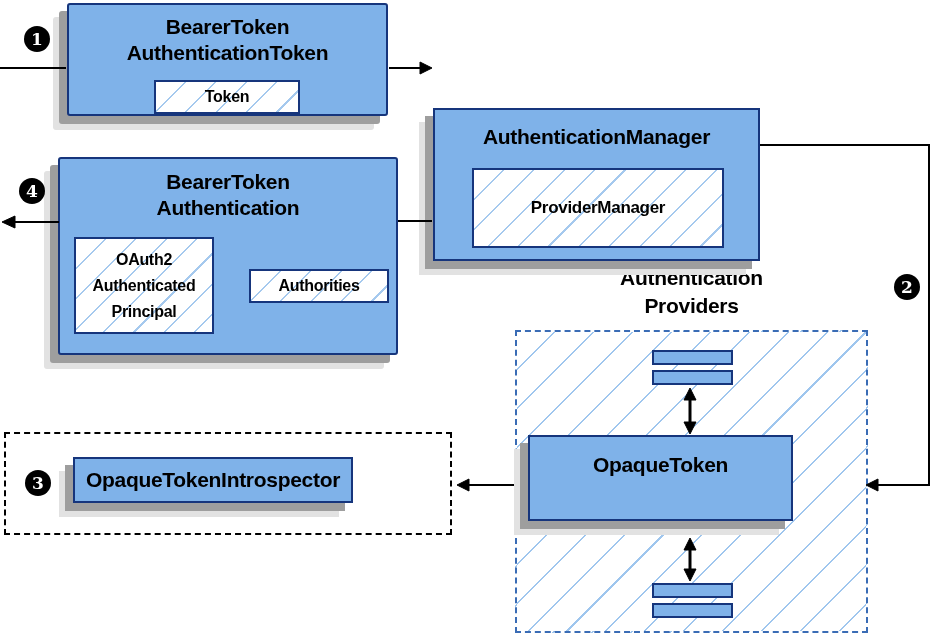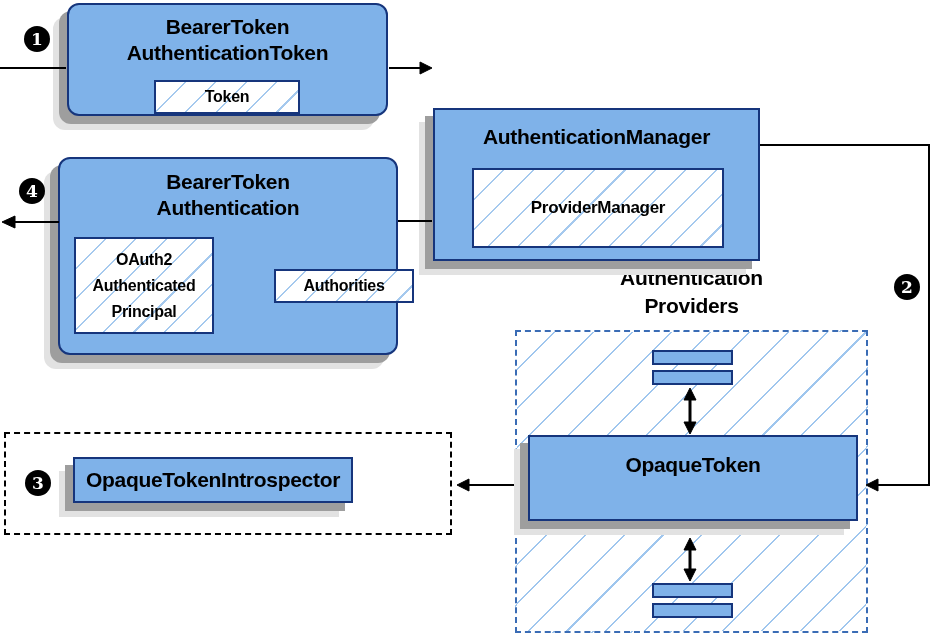--- a/index.html
+++ b/index.html
@@ -13,21 +13,21 @@
     color: #000000;
   }
   .node {
     position: absolute;
     background: #7fb2e9;
     border: 2px solid #16357c;
     box-sizing: border-box;
     text-align: center;
     box-shadow: -8px 8px 0 0 #9e9e9e, -14px 14px 0 0 #e2e2e2;
   }
-  .rounded { border-radius: 12px; }
+  .rounded { border-radius: 3px; }
   .node-title {
     font-weight: bold;
     font-size: 21px;
     line-height: 26px;
     letter-spacing: -0.3px;
   }
   .hatch-box {
     position: absolute;
     background-color: #ffffff;
     background-image: repeating-linear-gradient(135deg, rgba(0,0,0,0) 0px, rgba(0,0,0,0) 20px, #a5c9ee 20px, #a5c9ee 21.5px);
@@ -129,26 +129,26 @@
   </div>
 
   <div class="node rounded" style="left:58px; top:157px; width:340px; height:198px; padding-top:10px;">
     <div class="node-title">
       <div>BearerToken</div>
       <div>Authentication</div>
     </div>
     <div class="hatch-box" style="left:14px; top:78px; width:140px; height:97px; padding:0 2px;">
       <span>OAuth2 Authenticated Principal</span>
     </div>
-    <div class="hatch-box" style="left:189px; top:110px; width:140px; height:34px;margin-left:25px;">
+    <div class="hatch-box" style="left:189px; top:110px; width:140px; height:34px;">
       <span>Authorities</span>
     </div>
   </div>
 
-  <div class="node" style="left:528px; top:435px; width:330px; height:86px; padding-top:15px;">
+  <div class="node" style="left:528px; top:435px; width:265px; height:86px; padding-top:15px;">
     <div class="node-title">
       <div>OpaqueToken</div>
     </div>
   </div>
 
   <div class="node" style="left:73px; top:457px; width:280px; height:46px; display:flex; align-items:center; justify-content:center;">
     <span class="node-title">OpaqueTokenIntrospector</span>
   </div>
 
   <div class="step-circle" style="left:24px; top:26px;">1</div>

